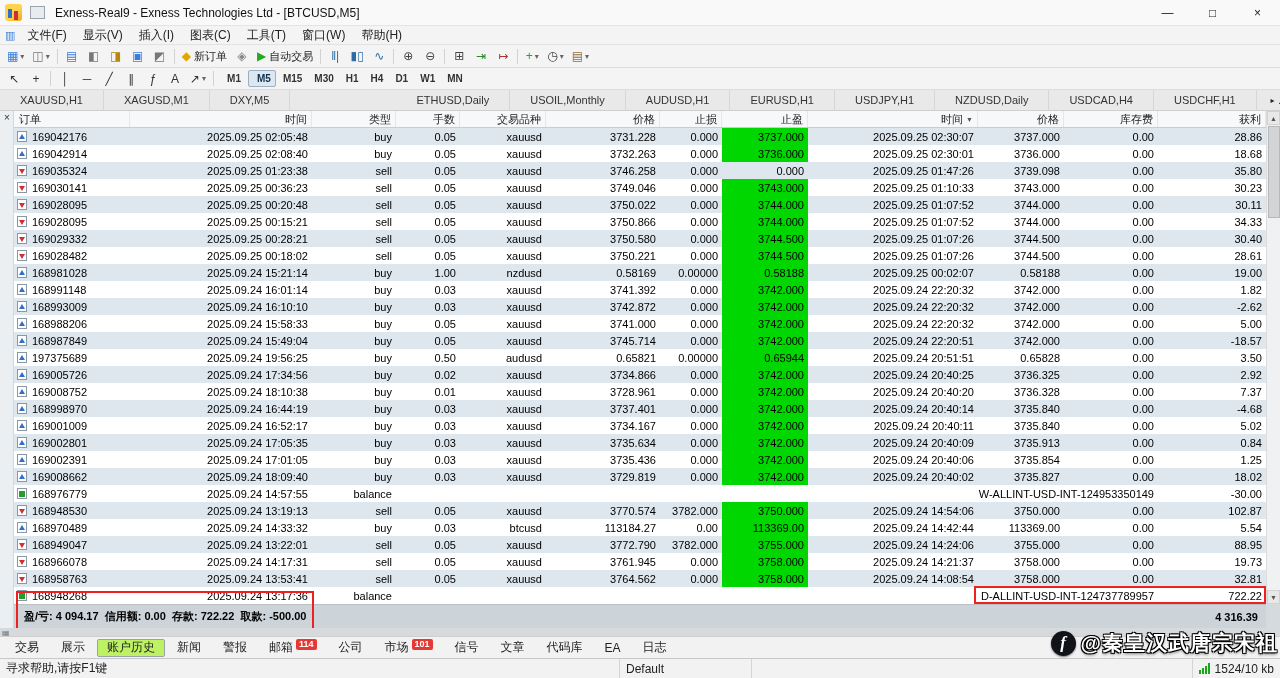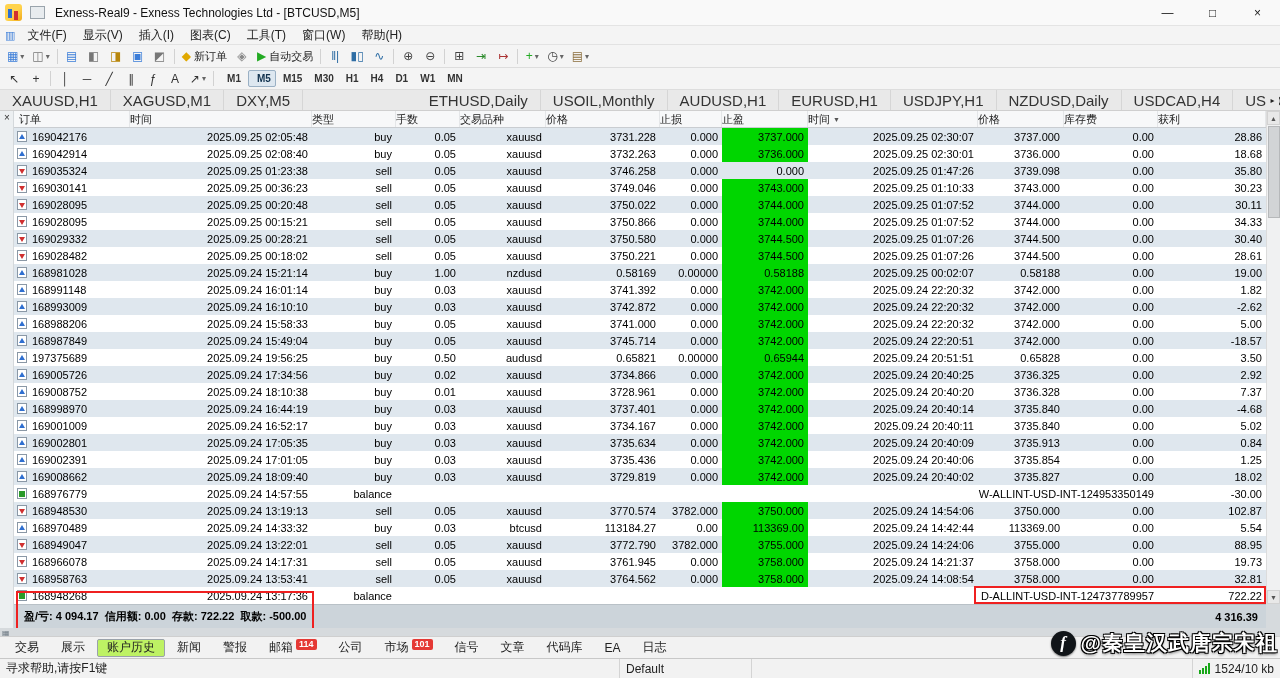--- a/index.html
+++ b/index.html
@@ -29,37 +29,37 @@
   .tb-glyph{line-height:1;}
   .tb-label{font-size:11px;margin-left:3px;color:#222;}
   .tb-dd{font-size:8px;color:#666;margin-left:2px;}
   .tb-sep{width:1px;height:15px;background:#d2d2d2;margin:0 3px;}
   .tf-wrap{display:flex;align-items:center;margin-left:4px;}
   .tf-btn{font-size:10px;font-weight:bold;color:#333;padding:2px 4px;margin:0 1px;border:1px solid transparent;border-radius:2px;min-width:21px;text-align:center;}
   .tf-btn.active{background:#dde7f0;border-color:#9ab0c4;color:#10314e;padding-left:8px;}
 
   
   .tabbar{position:absolute;left:0;top:90px;width:1280px;height:21px;background:#e9e9e9;border-bottom:1px solid #cfcfcf;display:flex;align-items:stretch;overflow:hidden;}
-  .chart-tab{display:flex;align-items:center;padding:0 12px;font-size:15px;color:#333;border-right:1px solid #d6d6d6;white-space:nowrap;}
+  .chart-tab{display:flex;align-items:center;padding:0 20px;font-size:11px;color:#333;border-right:1px solid #d6d6d6;white-space:nowrap;}
   .chart-tab.active{background:#bef264;border:1px solid #8fa6b8;font-weight:bold;color:#102840;margin-top:44px;}
   .tab-scroll{position:absolute;right:1px;top:4px;width:13px;height:13px;background:#e9e9e9;font-size:8px;color:#222;display:flex;align-items:center;justify-content:center;}
 
   
   .left-strip{position:absolute;left:0;top:111px;width:14px;height:517px;background:#eceff1;border-right:1px solid #d4d8db;}
   .terminal-close{width:12px;height:12px;margin:1px;font-size:10px;line-height:12px;text-align:center;color:#333;}
   .scrollbar{position:absolute;right:0;top:111px;width:14px;height:493px;background:#f0f1f2;border-left:1px solid #dcdcdc;}
   .sb-btn{height:14px;display:flex;align-items:center;justify-content:center;font-size:7px;color:#555;background:#e8e8e8;border:1px solid #d2d2d2;}
   .sb-btn.down{position:absolute;bottom:0;left:0;right:0;}
   .sb-thumb{position:absolute;top:15px;left:1px;width:12px;height:92px;background:#d2d4d6;border:1px solid #b6b8ba;}
 
   
   .htable{position:absolute;left:14px;top:111px;width:1252px;background:#fff;}
   .thead,.trow{display:grid;grid-template-columns:116px 182px 84px 64px 86px 114px 62px 86px 170px 86px 94px 108px;}
   .thead{height:17px;background:#f7f8f9;border-bottom:1px solid #c9cdd1;font-size:11px;color:#222;}
-  .th{display:flex;align-items:center;justify-content:flex-start;padding-right:4px;border-right:1px solid #e4e6e8;overflow:hidden;}
+  .th{display:flex;align-items:center;justify-content:flex-end;padding-right:4px;border-right:1px solid #e4e6e8;overflow:hidden;}
   .th:first-child{justify-content:flex-start;padding-left:5px;}
   .sort-icon{font-size:7px;color:#555;margin-left:3px;}
   .trow{height:17px;font-size:11px;position:relative;}
   .trow.odd{background:#dfe7ee;}
   .trow.even{background:#ffffff;}
   .trow.balance{grid-template-columns:116px 182px 84px 412px 350px 108px;}
   .td{display:flex;align-items:center;justify-content:flex-end;padding-right:4px;white-space:nowrap;overflow:hidden;}
   .td.order{justify-content:flex-start;padding-left:3px;}
   .td.tp.hit{background:#00d600;}
   .ric{width:10px;height:11px;margin-right:5px;background:#fff;border:1px solid #8a98a6;position:relative;flex:0 0 auto;}

